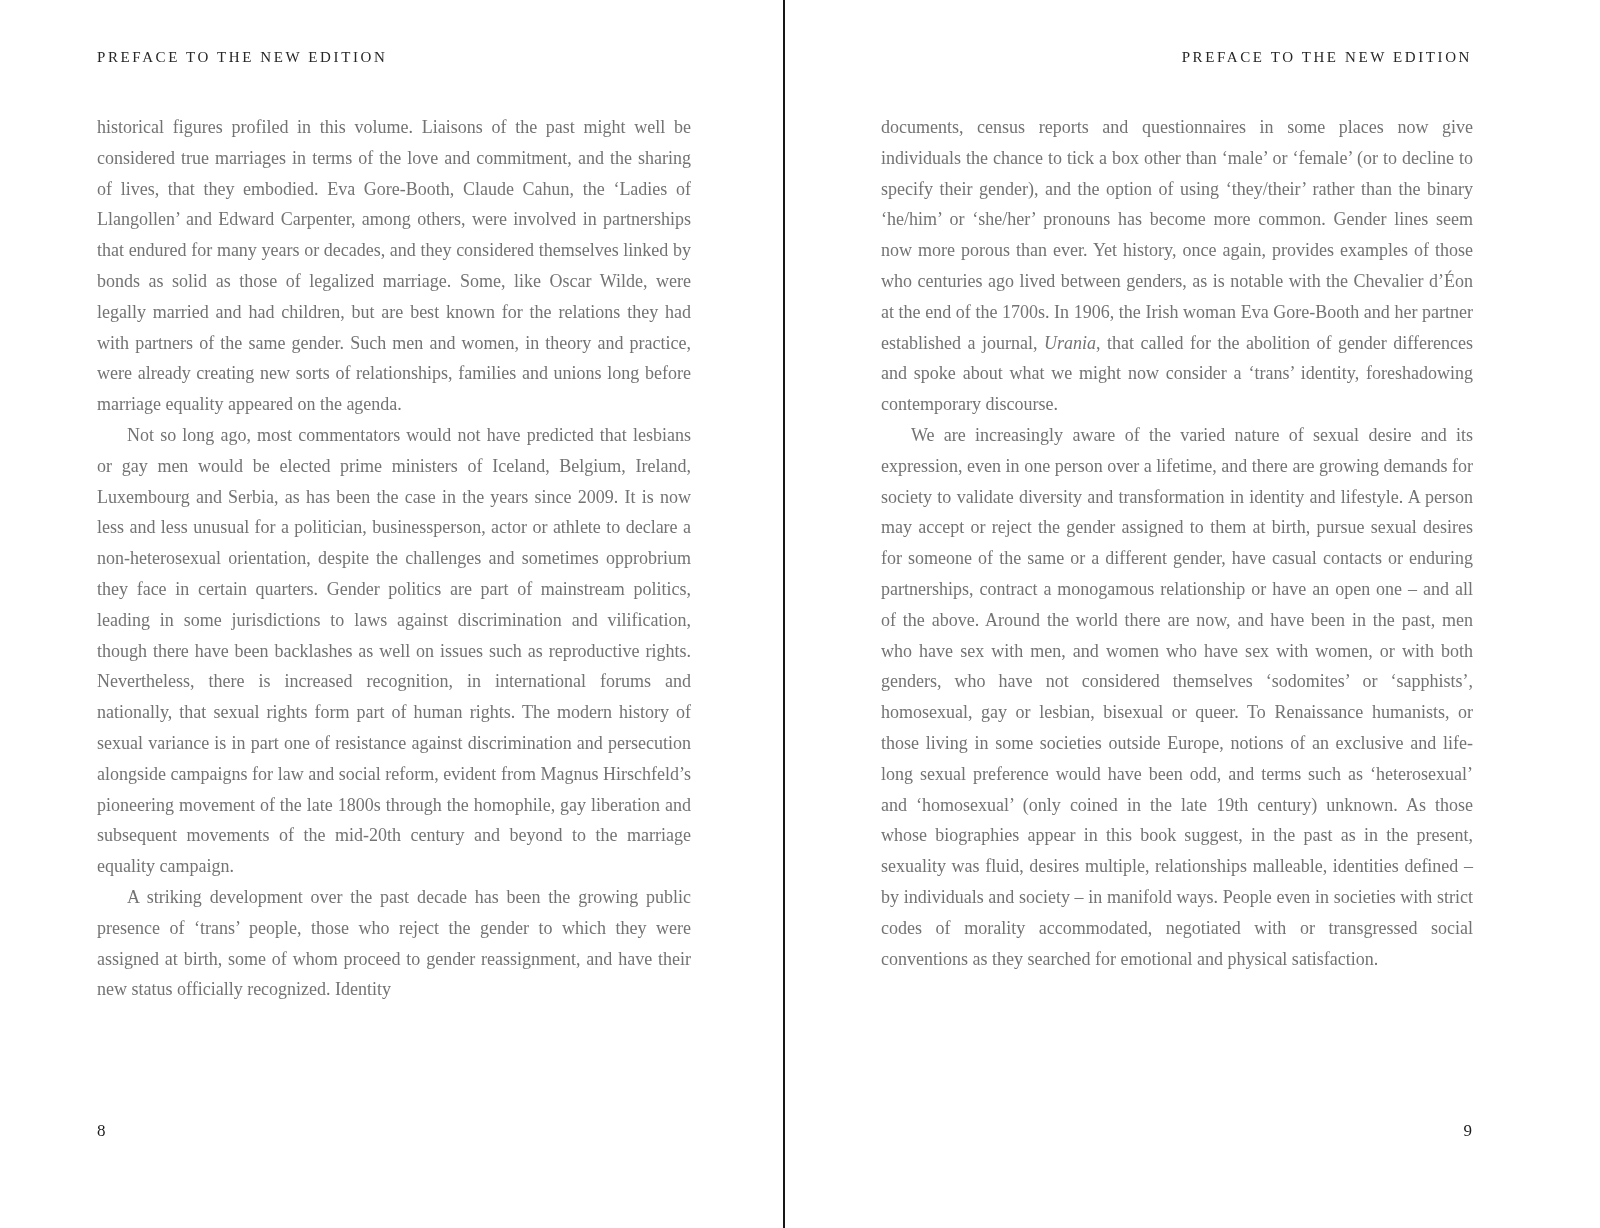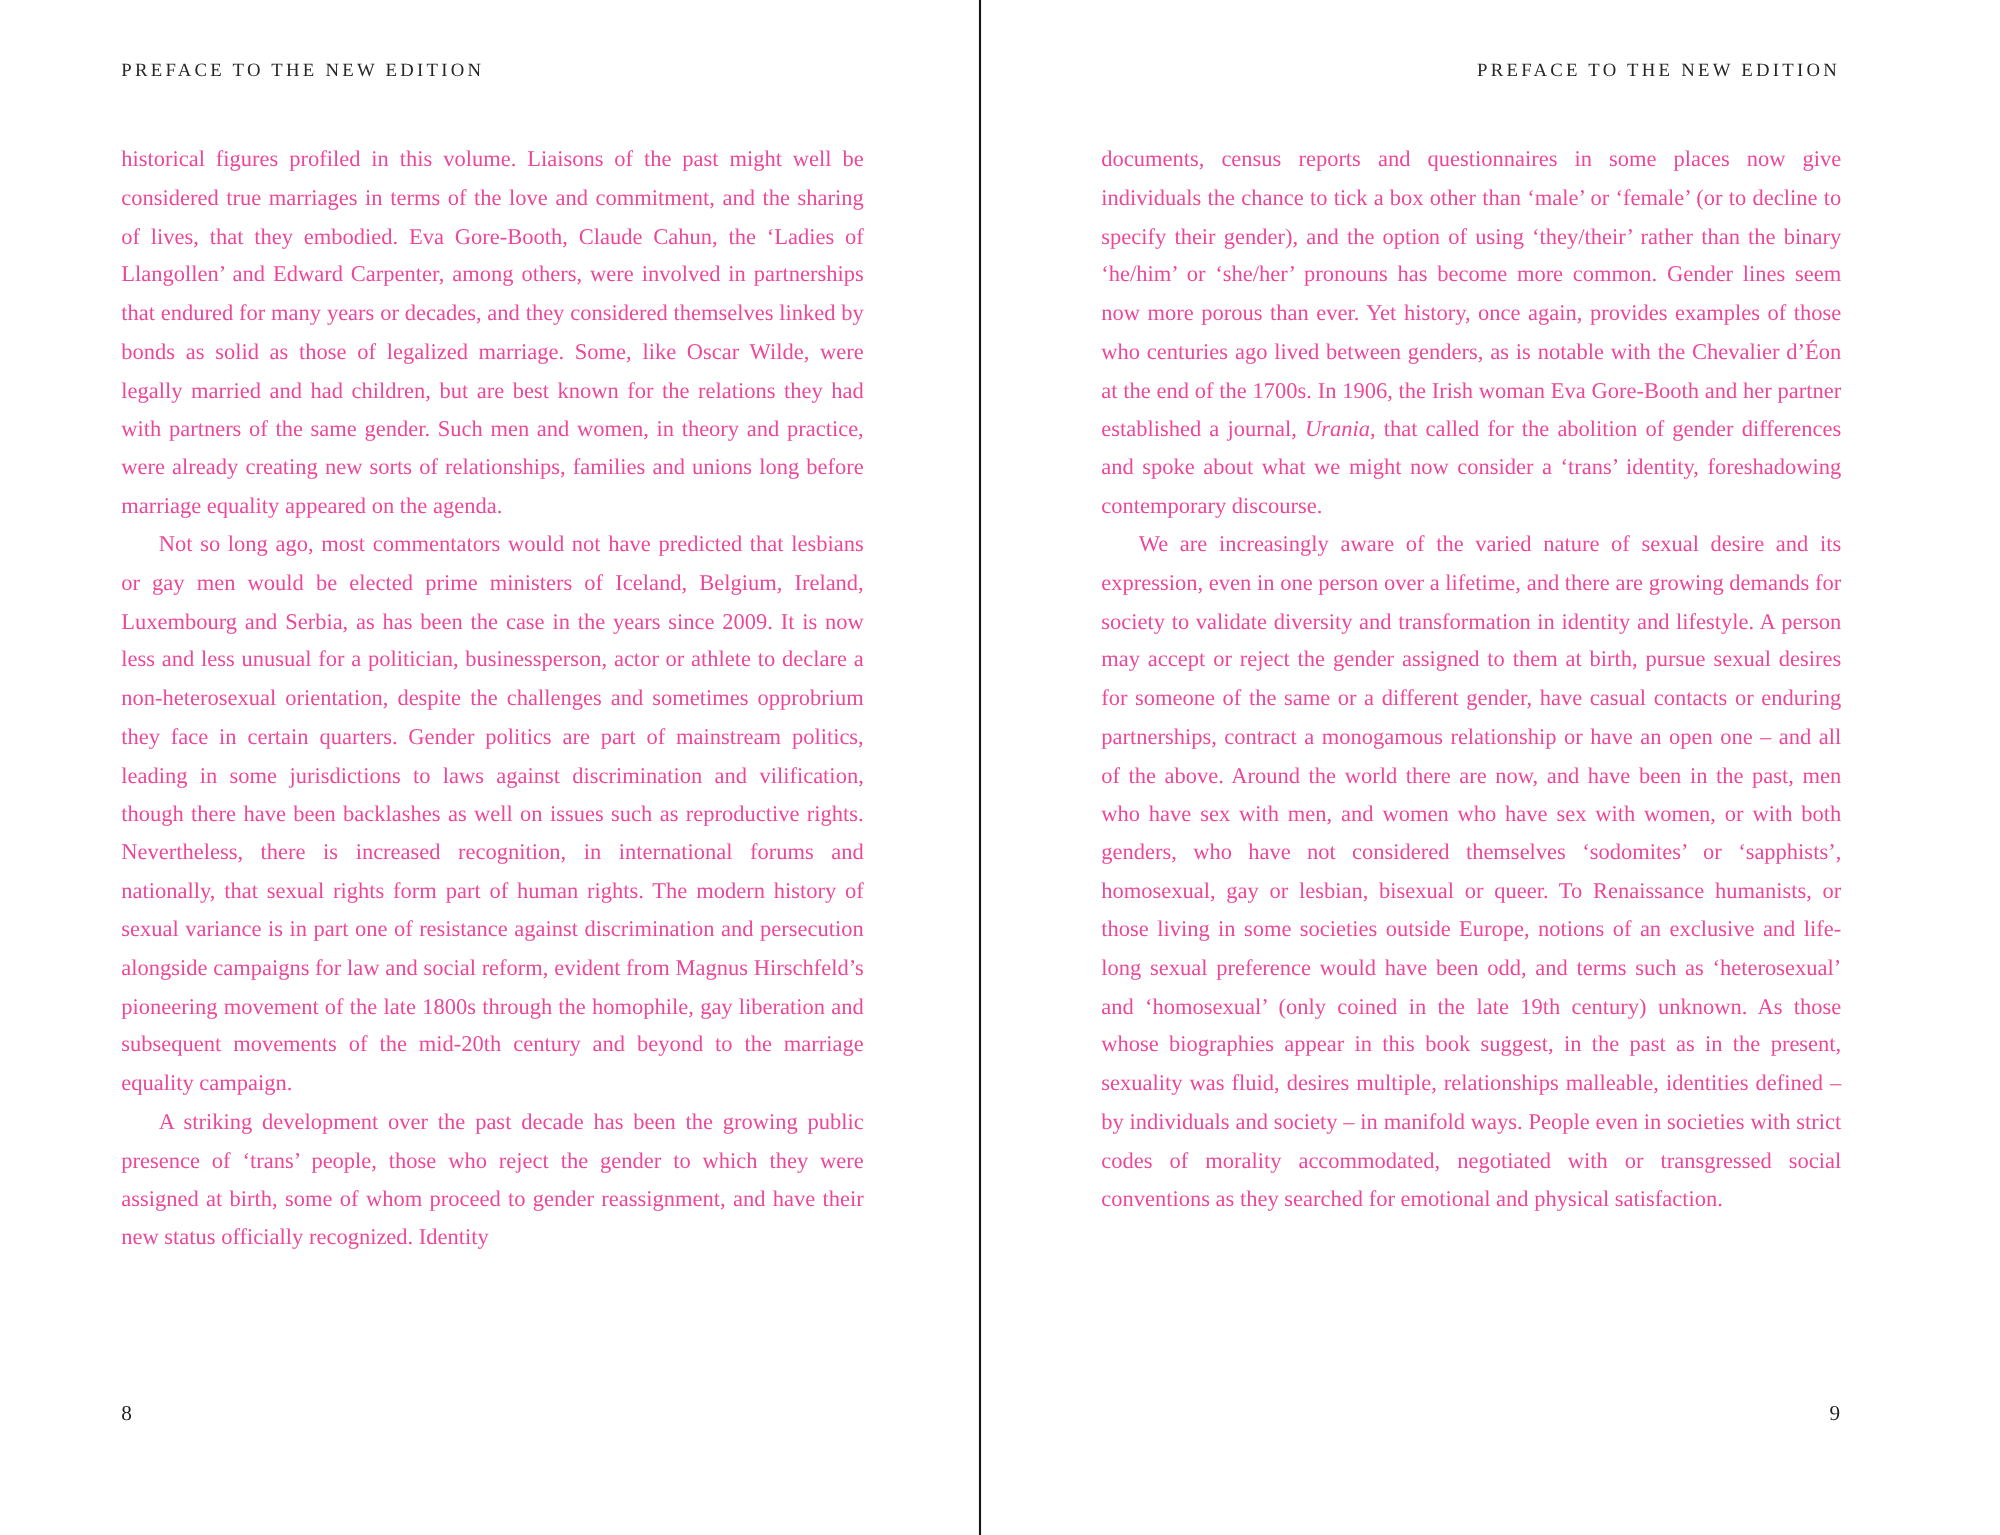--- a/index.html
+++ b/index.html
@@ -39,21 +39,21 @@
     white-space: nowrap;
   }
   .header-left { left: 97px; }
   .header-right { right: 128px; }
   .body-text {
     position: absolute;
     top: 112px;
     font-size: 18px;
     line-height: 30.8px;
     text-align: justify;
-    color: #ec4899;
+    color: #737373;
   }
   .page-left .body-text { left: 97px; width: 594px; }
   .page-right .body-text { left: 96px; width: 592px; }
   p.para { margin: 0; padding: 0; }
   p.para.indent { text-indent: 30px; }
   .italic { font-style: italic; margin-top: 16px; }
   .page-number {
     position: absolute;
     top: 1121px;
     font-size: 17px;

